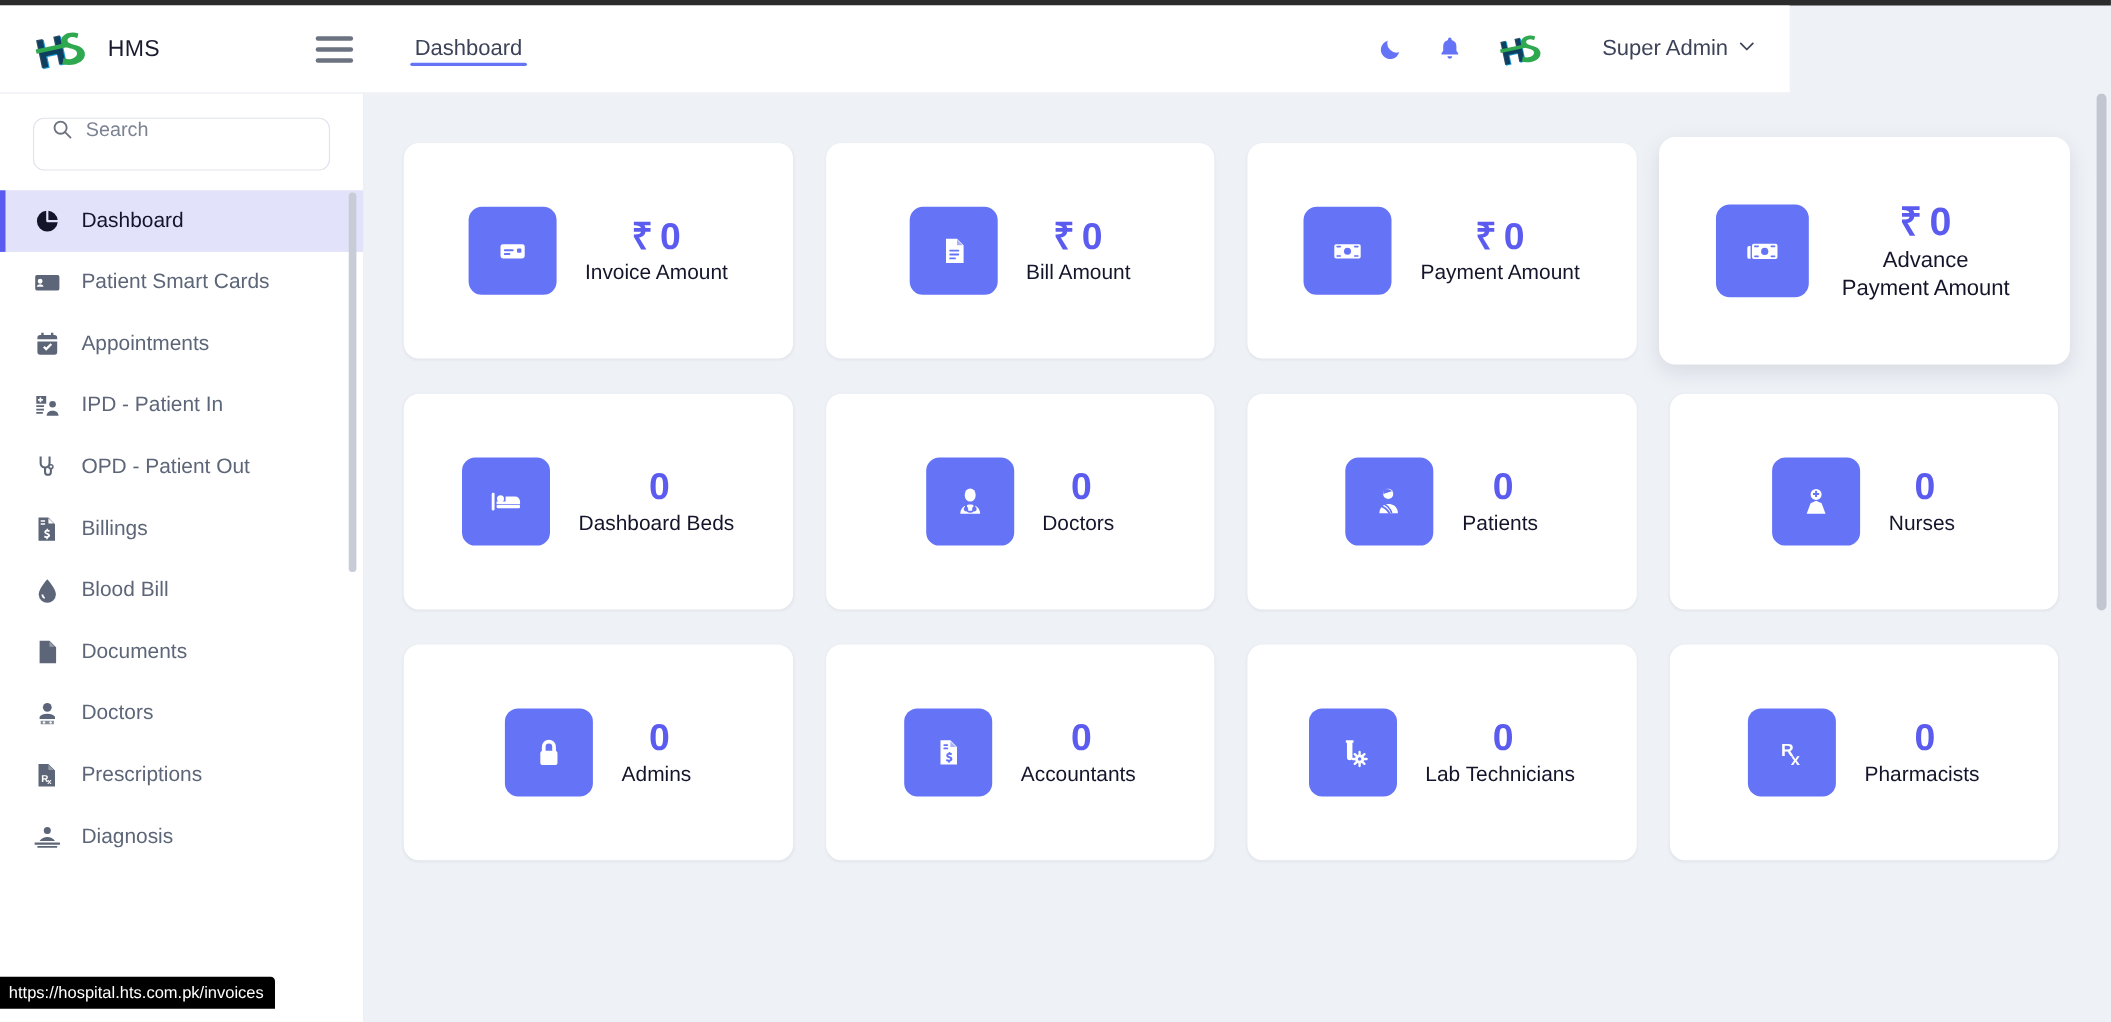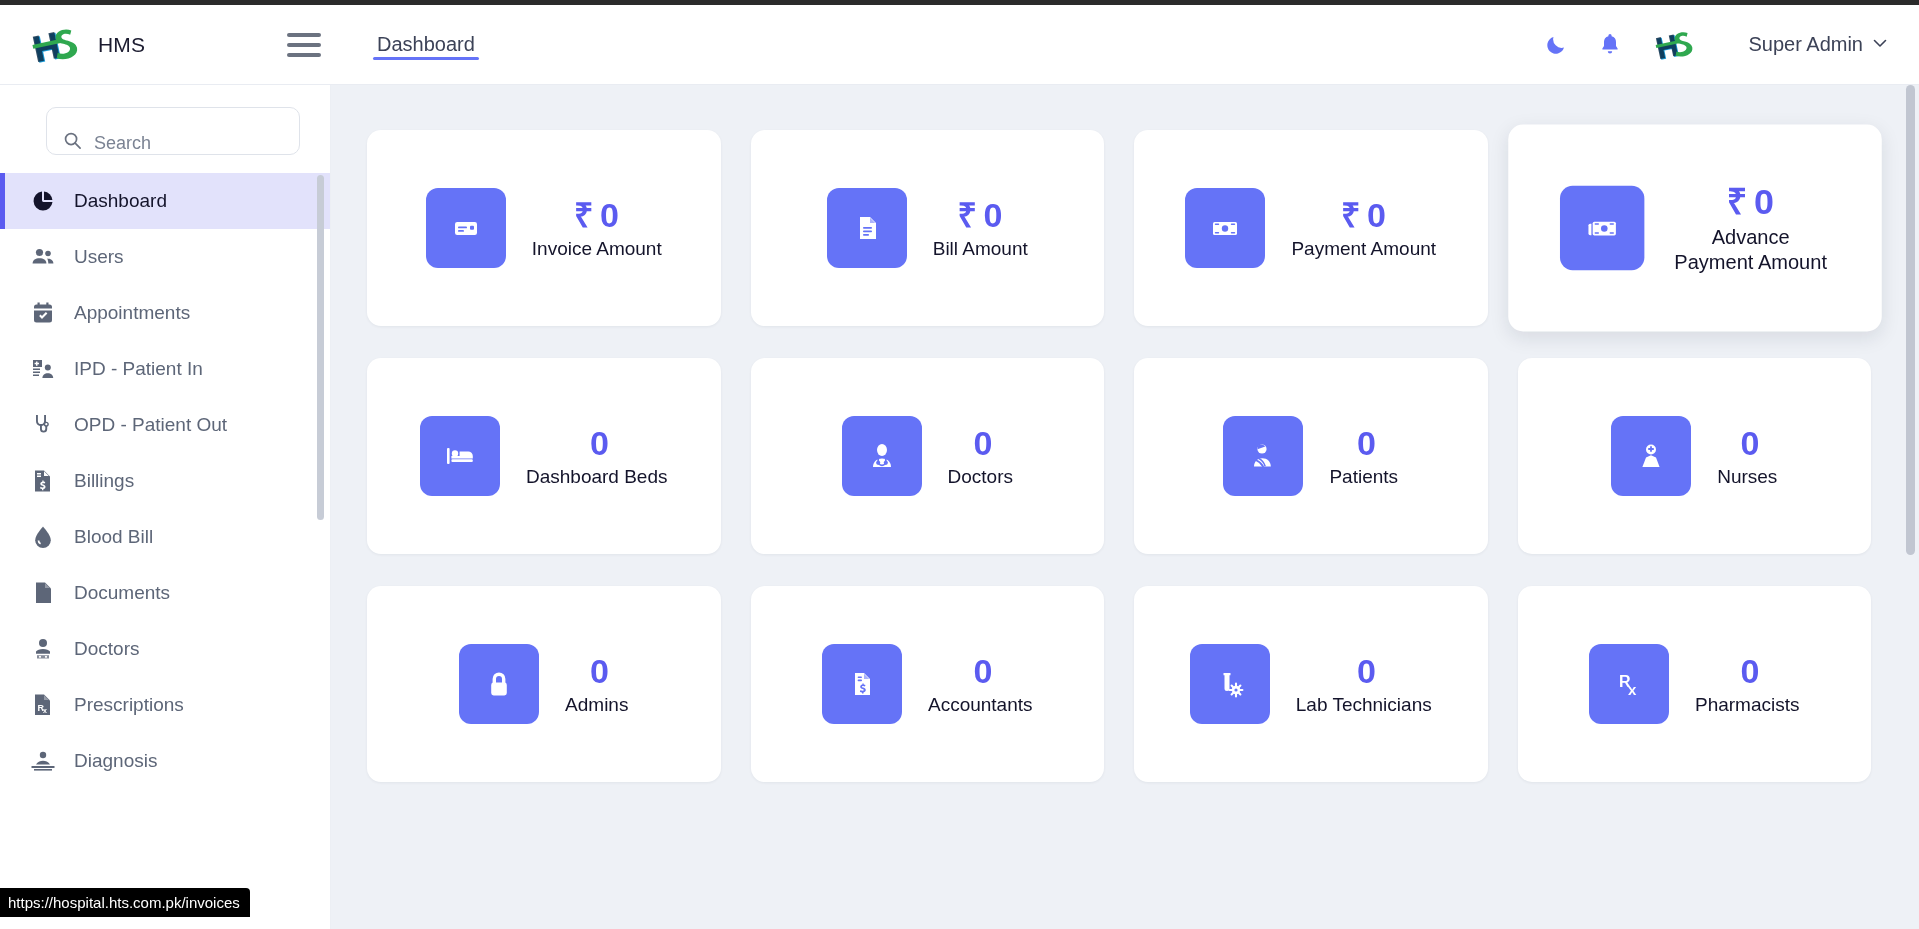--- a/index.html
+++ b/index.html
@@ -12,21 +12,21 @@
   body { position: relative; }
 
   
   .browser-strip {
     position: absolute; top: 0; left: 0; width: 1919px; height: 5px;
     background: #2b2b2b;
   }
 
   
   .header {
-    position: absolute; top: 5px; left: 0; width: 1919px; height: 80px;
+    position: absolute; top: 5px; left: 0; width: 1627px; height: 80px;
     background: #ffffff;
     display: flex; align-items: center;
     border-bottom: 1px solid #e9ecf2;
     z-index: 20;
   }
   .brand { display: flex; align-items: center; width: 275px; padding-left: 28px; }
   .brand-logo { width: 56px; height: 48px; flex: none; position: relative; }
   .brand-name {
     font-size: 21px; color: #1b1b2f; font-weight: 400; margin-left: 14px;
     letter-spacing: .2px;
@@ -60,23 +60,22 @@
 
   
   .sidebar {
     position: absolute; top: 85px; left: 0; width: 331px; height: 844px;
     background: #ffffff; overflow: hidden; z-index: 10;
     border-right: 1px solid #eceff4;
   }
   .search-wrap { padding: 22px 30px 12px 30px; }
   .search-box {
     height: 48px; border: 1px solid #dfe3ea; border-radius: 10px;
-    display: flex; align-items: flex-end; gap: 12px; padding: 0 16px;
+    display: flex; align-items: flex-start; gap: 12px; padding: 0 16px;
     background: #fff;
-    margin-left: 16px;
   }
   .search-input {
     border: none; outline: none; font-size: 18px; color: #6b7280;
     font-family: "Liberation Sans", sans-serif; background: transparent; width: 100%;
   }
   .search-input::placeholder { color: #7b8393; }
 
   .nav { padding-top: 6px; }
   .nav-item {
     display: flex; align-items: center; gap: 18px;
@@ -241,32 +240,29 @@
     <div class="nav-item active">
       <span class="nav-icon">
         <svg width="24" height="24" viewBox="0 0 24 24">
             <path d="M11 2.5A9.5 9.5 0 1 0 21.5 13H12.4A1.4 1.4 0 0 1 11 11.6z"></path>
             <path d="M13 2.6V11h8.4A9.5 9.5 0 0 0 13 2.6z"></path>
           </svg>
       </span>
       <span>Dashboard</span>
     </div>
 
-
-    <div class="nav-item">
-      <span class="nav-icon">
-        <svg width="24" height="24" viewBox="0 0 24 24">
-            <circle cx="8.5" cy="7.5" r="3.6"></circle>
-            <circle cx="17" cy="8.5" r="2.8"></circle>
-            <path d="M1.6 18.5c0-3.4 3-5.2 6.9-5.2s6.9 1.8 6.9 5.2z"></path>
-            <path d="M16.2 13.6c3.2.2 6.2 1.5 6.2 4.9h-5.1c0-1.9-.5-3.5-1.1-4.9z"></path>
-          </svg>
-      </span>
-      <span>Users</span>
-    </div>
+    <div class="nav-item">
+      <span class="nav-icon">
+        <svg width="24" height="24" viewBox="0 0 24 24">
+            <path d="M2.5 5h19a1.5 1.5 0 0 1 1.5 1.5v11A1.5 1.5 0 0 1 21.5 19h-19A1.5 1.5 0 0 1 1 17.5v-11A1.5 1.5 0 0 1 2.5 5zm3 3.5a2.2 2.2 0 1 0 0 4.4 2.2 2.2 0 0 0 0-4.4zm-3 7.2h6c0-1.4-1.4-2.3-3-2.3s-3 .9-3 2.3zM13 8.6h8v1.6h-8zm0 3.2h8v1.6h-8zm0 3.2h6v1.6h-6z"></path>
+          </svg>
+      </span>
+      <span>Patient Smart Cards</span>
+    </div>
+
 
     <div class="nav-item">
       <span class="nav-icon">
         <svg width="24" height="24" viewBox="0 0 24 24">
             <path d="M6.5 1.5v2h-1A2.5 2.5 0 0 0 3 6v1.5h18V6a2.5 2.5 0 0 0-2.5-2.5h-1v-2h-2.2v2H8.7v-2zM3 9.5V19a2.5 2.5 0 0 0 2.5 2.5h13A2.5 2.5 0 0 0 21 19V9.5zm8 8.4-2.9-2.9 1.5-1.5L11 14.9l3.9-3.9 1.5 1.5z"></path>
           </svg>
       </span>
       <span>Appointments</span>
     </div>
 

